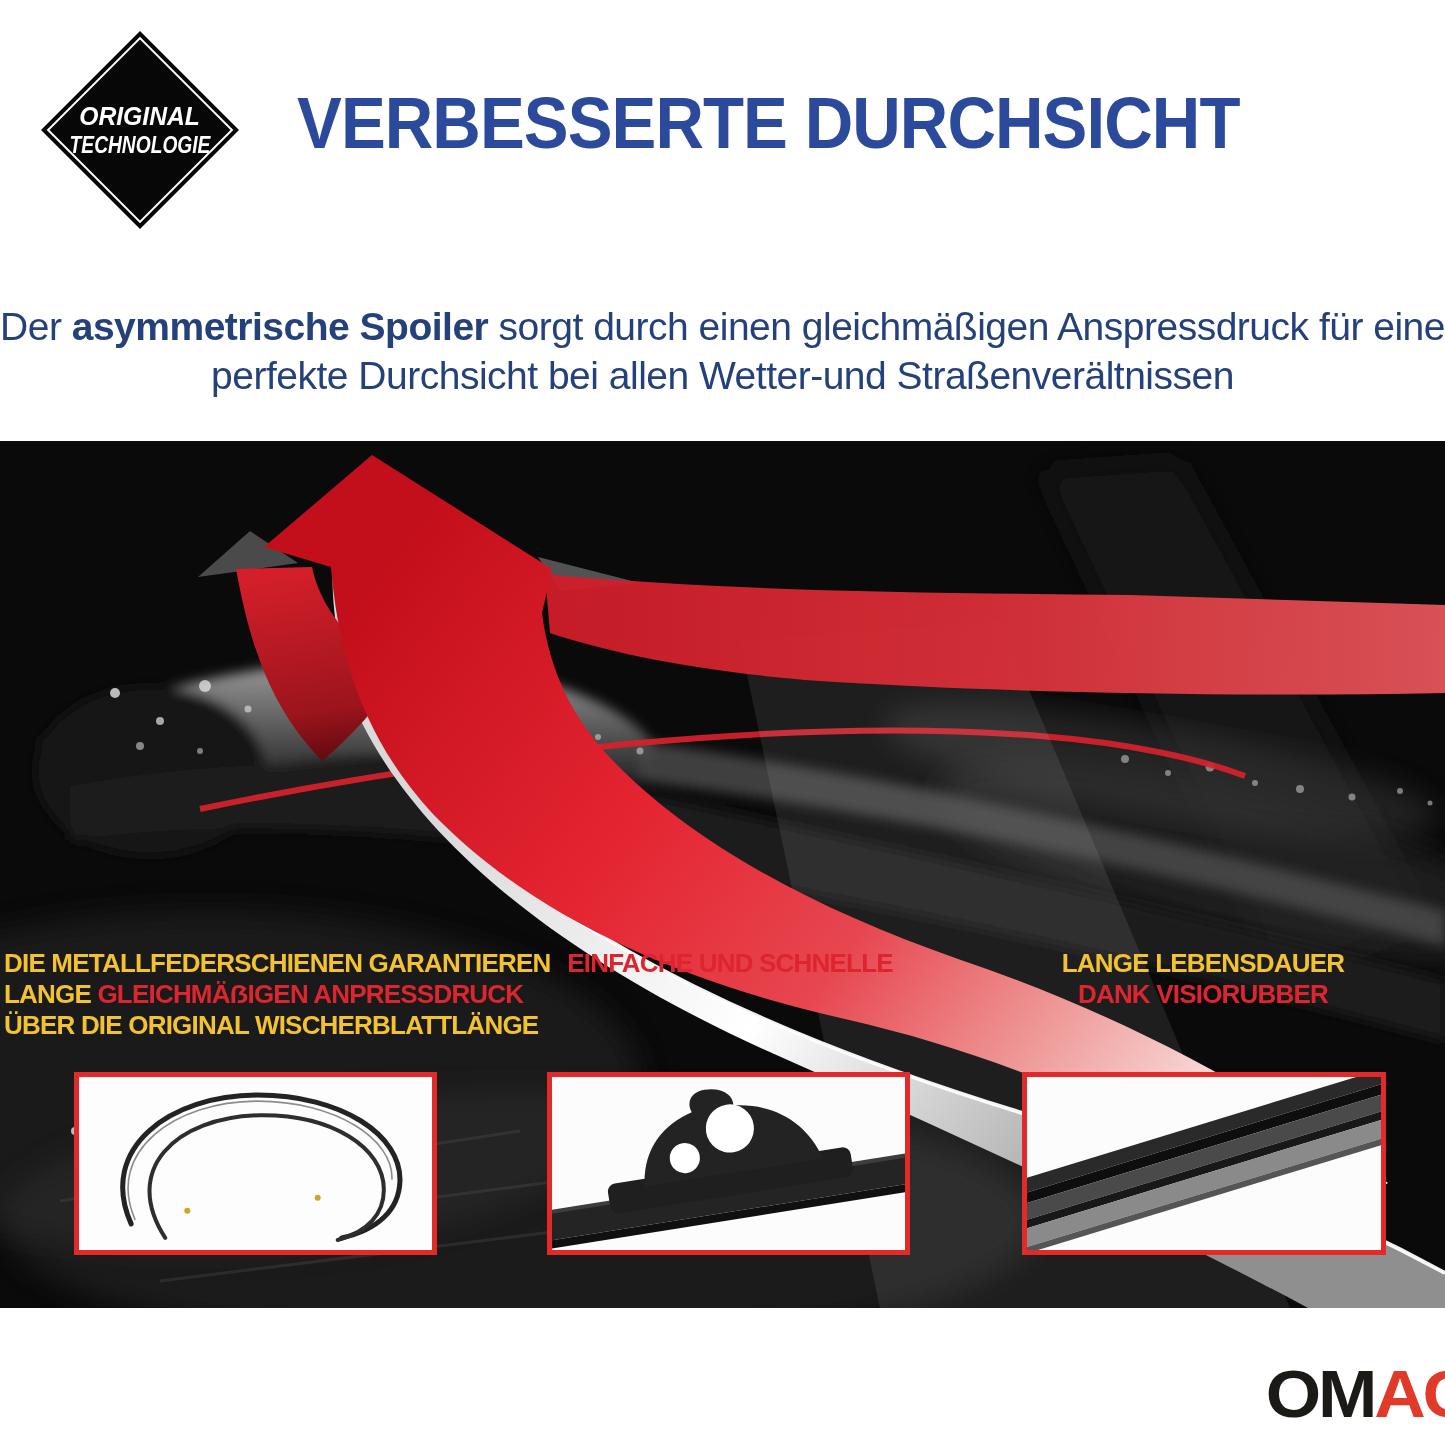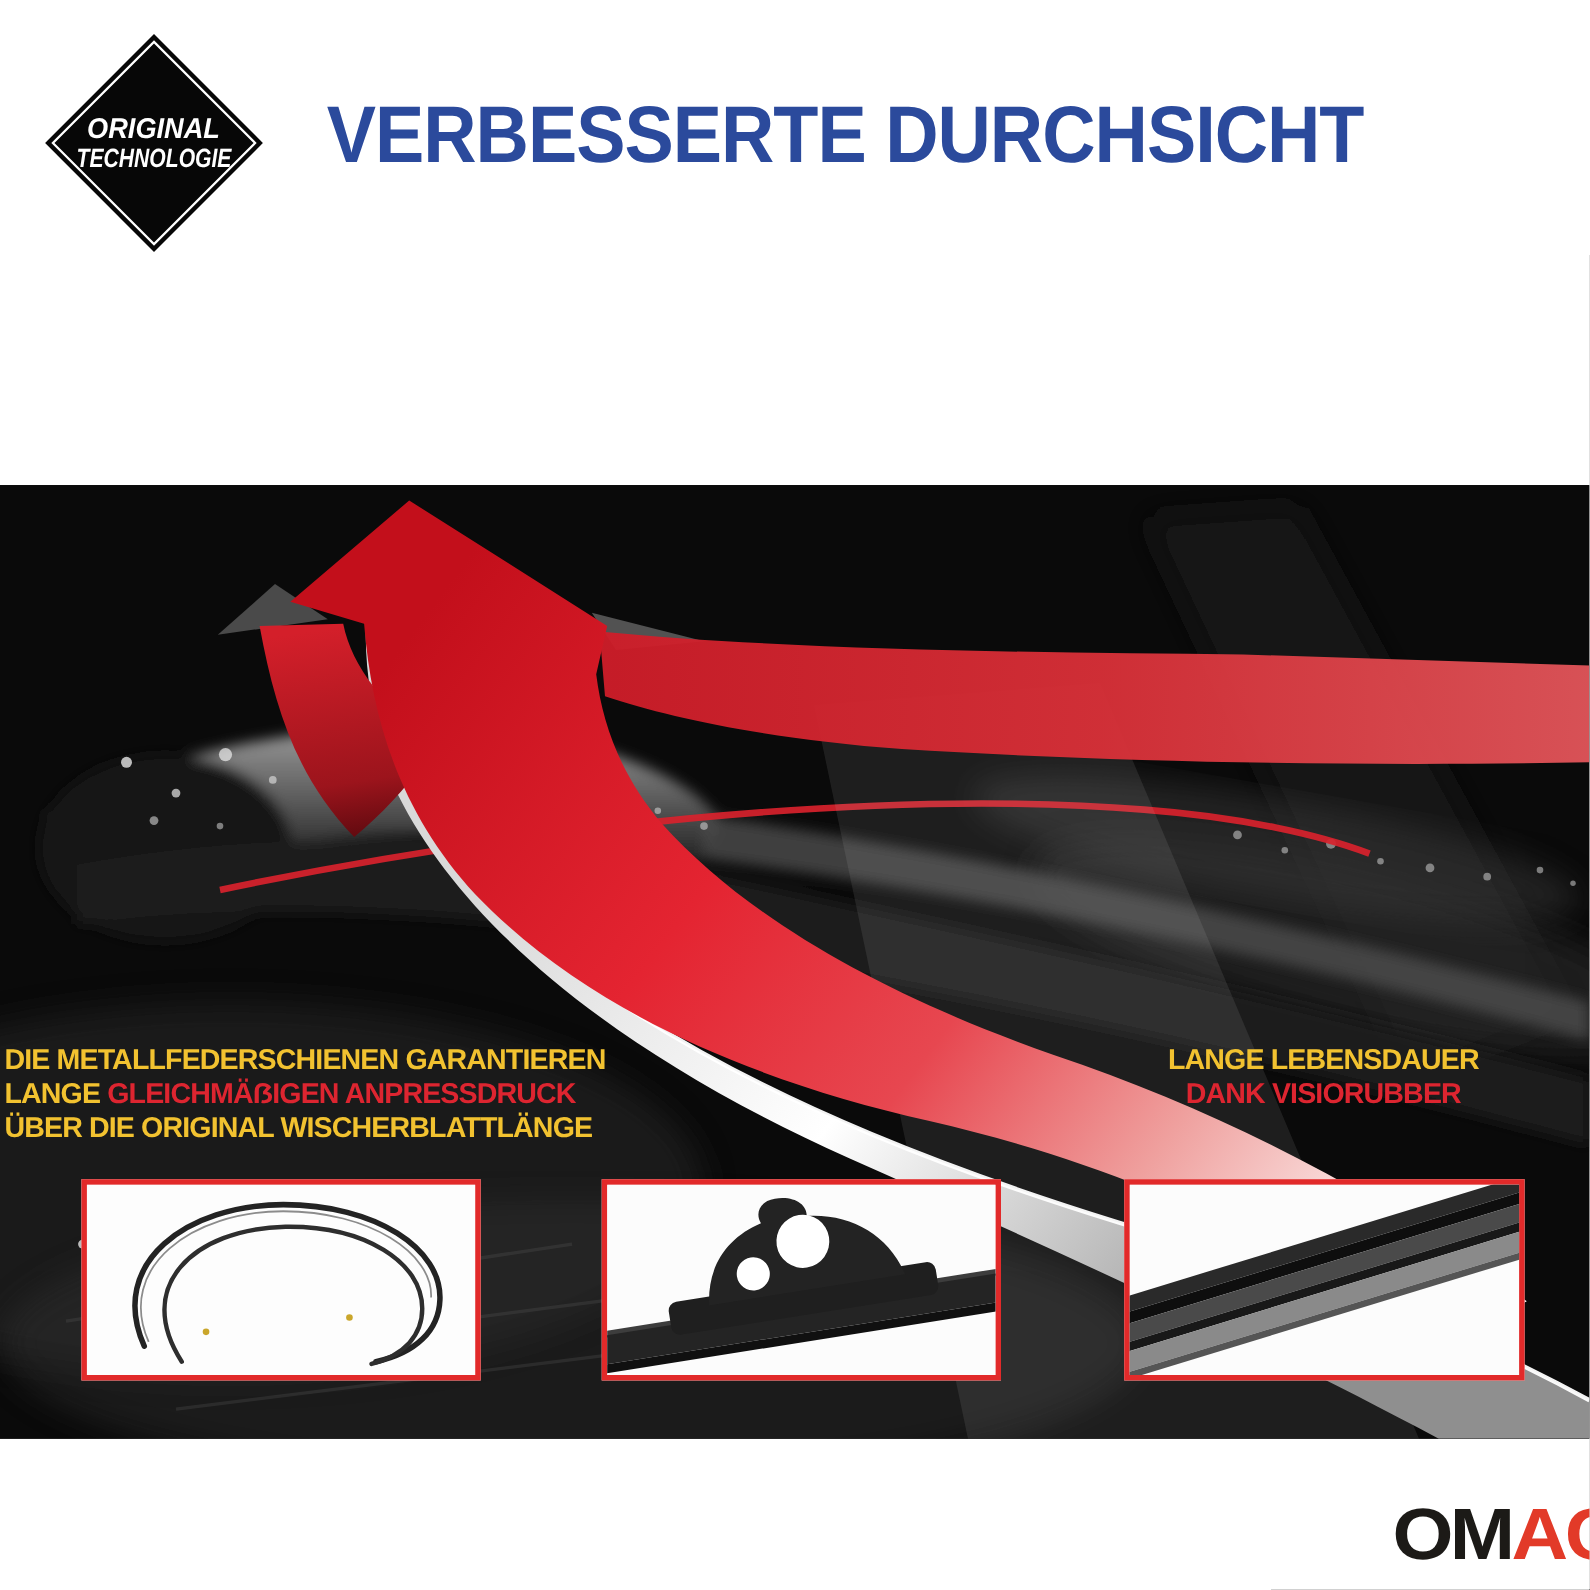--- a/index.html
+++ b/index.html
@@ -55,20 +55,22 @@
     <div class="diamond"></div>
     <div class="badge-text">
       <span class="b1">ORIGINAL</span>
       <span class="b2">TECHNOLOGIE</span>
     </div>
   </div>
 
   <h1 class="heading">VERBESSERTE DURCHSICHT</h1>
 
   <div class="intro">
+    <div class="intro-line"><span>Der </span><strong>asymmetrische Spoiler</strong><span> sorgt durch einen gleichmäßigen Anspressdruck für eine</span></div>
+    <div class="intro-line">perfekte Durchsicht bei allen Wetter-und Straßenverältnissen</div>
   </div>
 
   <section class="hero">
 
     <svg class="art" viewBox="0 0 1445 867" preserveAspectRatio="none">
       <defs>
         <linearGradient id="redG" gradientUnits="userSpaceOnUse" x1="400" y1="100" x2="1280" y2="760">
           <stop offset="0" stop-color="#c30f1b"></stop>
           <stop offset="0.32" stop-color="#e42431"></stop>
           <stop offset="0.55" stop-color="#e74750"></stop>
@@ -174,20 +176,21 @@
       </g>
     </svg>
 
     <div class="feature f1">
       <div class="fl yellow">DIE METALLFEDERSCHIENEN GARANTIEREN</div>
       <div class="fl"><span class="yellow">LANGE </span><span class="red">GLEICHMÄẞIGEN ANPRESSDRUCK</span></div>
       <div class="fl yellow">ÜBER DIE ORIGINAL WISCHERBLATTLÄNGE</div>
     </div>
 
     <div class="feature f2">
+      <div class="fl red">EINFACHE UND SCHNELLE</div>
     </div>
 
     <div class="feature f3">
       <div class="fl yellow">LANGE LEBENSDAUER</div>
       <div class="fl red">DANK VISIORUBBER</div>
     </div>
 
     <div class="thumb t1">
       <svg viewBox="0 0 352 172" preserveAspectRatio="none">
         <rect width="352" height="172" fill="#fdfdfd"></rect>

